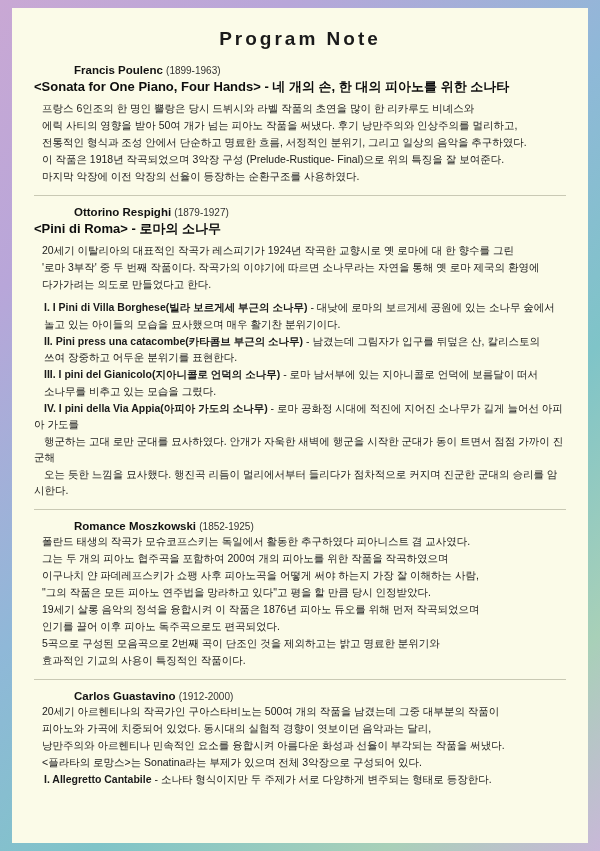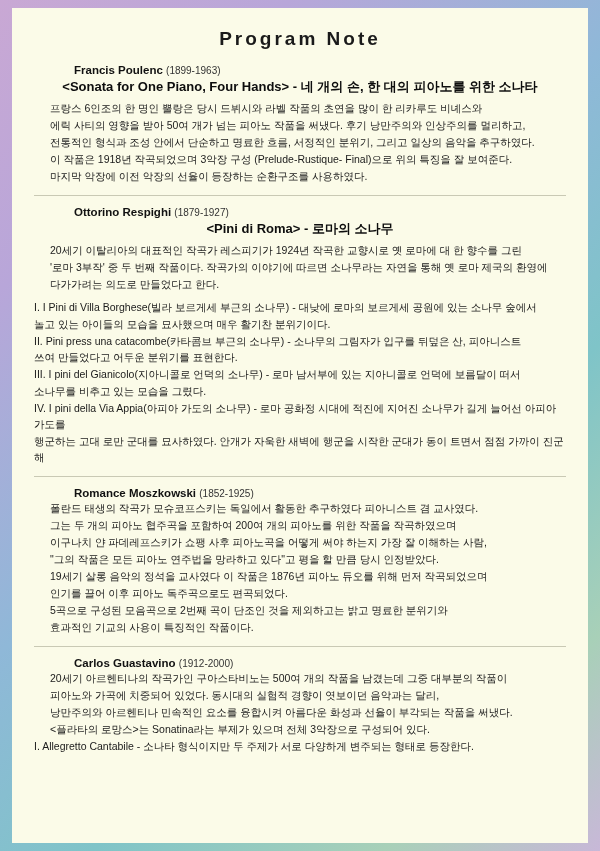--- a/index.html
+++ b/index.html
@@ -50,36 +50,36 @@
   .composer .years {
     font-weight: normal;
     font-size: 10px;
     color: #333;
   }
   .work-title {
     font-size: 13px;
     font-weight: bold;
     color: #0d0d0d;
     margin-bottom: 5px;
-    text-align: center;
   }
   .para {
     font-size: 10.5px;
     line-height: 1.52;
     color: #1a1a1a;
-    margin: 0 0 1px 16px;
+    margin: 0 0 1px 8px;
   }
   .mvt {
     font-size: 10.5px;
     line-height: 1.52;
     color: #1a1a1a;
     margin: 0 0 1px 0;
   }
   .mvt b {
-    font-weight: normal;
+    font-weight: bold;
+    margin-left: 10px;
   }
   .gap {
     height: 6px;
   }
 </style>
 </head>
 <body>
 
 <div class="page">
 
@@ -105,40 +105,41 @@
       <span>Ottorino Respighi</span>
       <span class="years">(1879-1927)</span>
     </div>
     <div class="work-title">&lt;Pini di Roma&gt; - 로마의 소나무</div>
     <p class="para">20세기 이탈리아의 대표적인 작곡가 레스피기가 1924년 작곡한 교향시로 옛 로마에 대 한 향수를 그린</p>
     <p class="para">'로마 3부작' 중 두 번째 작품이다. 작곡가의 이야기에 따르면 소나무라는 자연을 통해 옛 로마 제국의 환영에</p>
     <p class="para">다가가려는 의도로 만들었다고 한다.</p>
     <div class="gap"></div>
     <p class="mvt"><b>I. I Pini di Villa Borghese(빌라 보르게세 부근의 소나무)</b><span> - 대낮에 로마의 보르게세 공원에 있는 소나무 숲에서</span></p>
     <p class="mvt"><b></b><span>놀고 있는 아이들의 모습을 묘사했으며 매우 활기찬 분위기이다.</span></p>
-    <p class="mvt"><b>II. Pini press una catacombe(카타콤브 부근의 소나무)</b><span> - 소나무의 그림자가 입구를 뒤덮은 산, 피아니스트</span></p>
-    <p class="mvt"><b></b><span>쓰여 만들었다고 어두운 분위기를 표현한다.</span></p>
+    <p class="mvt"><b>II. Pini press una catacombe(카타콤브 부근의 소나무)</b><span> - 남겼는데 그림자가 입구를 뒤덮은 산, 칼리스토의</span></p>
+    <p class="mvt"><b></b><span>쓰여 장중하고 어두운 분위기를 표현한다.</span></p>
     <p class="mvt"><b>III. I pini del Gianicolo(지아니콜로 언덕의 소나무)</b><span> - 로마 남서부에 있는 지아니콜로 언덕에 보름달이 떠서</span></p>
     <p class="mvt"><b></b><span>소나무를 비추고 있는 모습을 그렸다.</span></p>
     <p class="mvt"><b>IV. I pini della Via Appia(아피아 가도의 소나무)</b><span> - 로마 공화정 시대에 적진에 지어진 소나무가 길게 늘어선 아피아 가도를</span></p>
     <p class="mvt"><b></b><span>행군하는 고대 로만 군대를 묘사하였다. 안개가 자욱한 새벽에 행군을 시작한 군대가 동이 트면서 점점 가까이 진군해</span></p>
+    <p class="mvt"><b></b><span>오는 듯한 느낌을 묘사했다. 행진곡 리듬이 멀리에서부터 들리다가 점차적으로 커지며 진군한 군대의 승리를 암시한다.</span></p>
   </div>
 
   <hr class="divider">
 
   <div class="section">
     <div class="composer">
       <span>Romance Moszkowski</span>
       <span class="years">(1852-1925)</span>
     </div>
     <p class="para">폴란드 태생의 작곡가 모슈코프스키는 독일에서 활동한 추구하였다 피아니스트 겸 교사였다.</p>
     <p class="para">그는 두 개의 피아노 협주곡을 포함하여 200여 개의 피아노를 위한 작품을 작곡하였으며</p>
     <p class="para">이구나치 얀 파데레프스키가 쇼팽 사후 피아노곡을 어떻게 써야 하는지 가장 잘 이해하는 사람,</p>
     <p class="para">"그의 작품은 모든 피아노 연주법을 망라하고 있다"고 평을 할 만큼 당시 인정받았다.</p>
-    <p class="para">19세기 살롱 음악의 정석을 교사였다 이 작품은 1876년 피아노 듀오를 위해 먼저 작곡되었으며</p>
+    <p class="para">19세기 살롱 음악의 정석을 융합시켜 이 작품은 1876년 피아노 듀오를 위해 먼저 작곡되었으며</p>
     <p class="para">인기를 끌어 이후 피아노 독주곡으로도 편곡되었다.</p>
     <p class="para">5곡으로 구성된 모음곡으로 2번째 곡이 단조인 것을 제외하고는 밝고 명료한 분위기와</p>
     <p class="para">효과적인 기교의 사용이 특징적인 작품이다.</p>
   </div>
 
   <hr class="divider">
 
   <div class="section">
     <div class="composer">
       <span>Carlos Guastavino</span>

